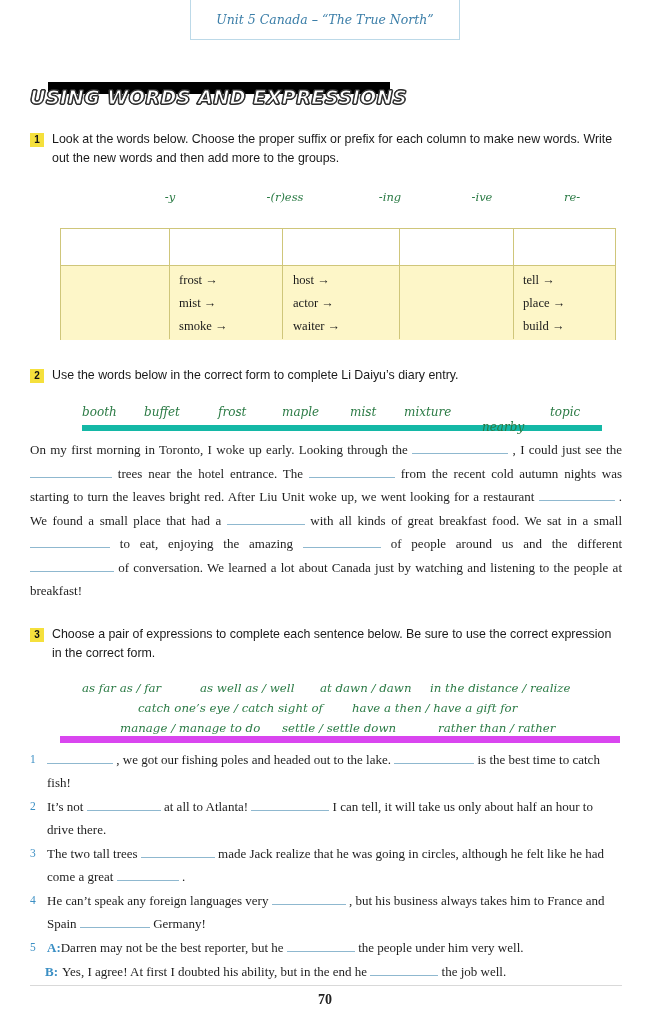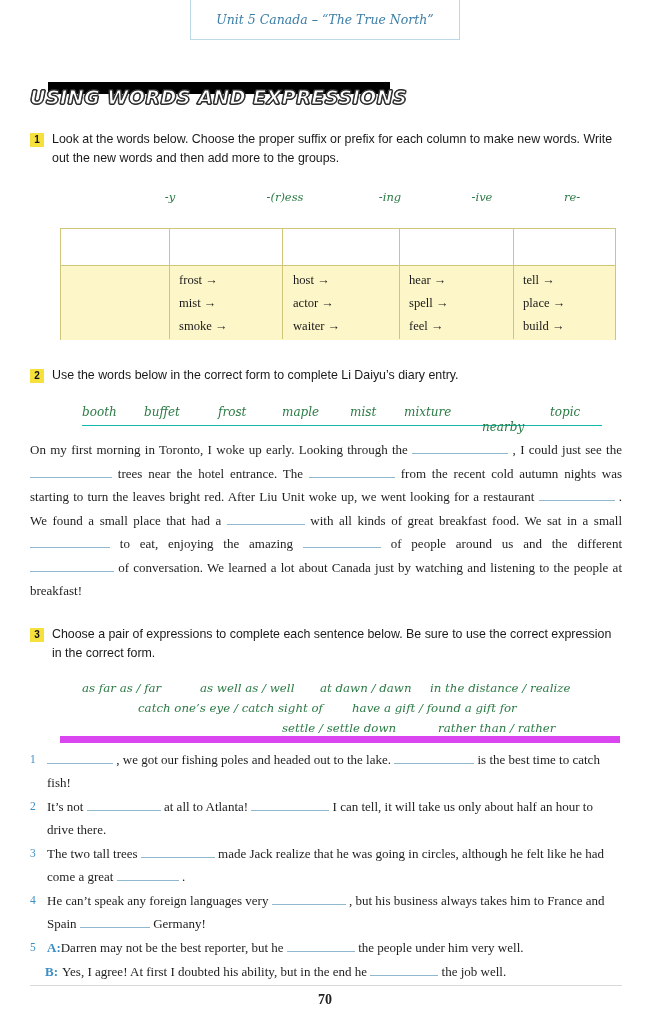--- a/index.html
+++ b/index.html
@@ -158,21 +158,21 @@
   .wordbank {
     position: absolute;
     left: 82px;
     top: 405px;
     width: 520px;
     height: 20px;
     font-family: "DejaVu Serif", serif;
     font-style: italic;
     font-size: 12px;
     color: #2a7a44;
-    border-bottom: 1px solid #14b8a6;
+    border-bottom: 6px solid #14b8a6;
   }
   .wordbank span { position: absolute; }
 
   .diary {
     position: absolute;
     left: 30px;
     top: 438px;
     width: 592px;
     font-family: "Liberation Serif", serif;
     font-size: 13px;
@@ -277,25 +277,20 @@
 
   <div class="col-words" style="left:118px;">
     <div>frost →</div>
     <div>mist →</div>
     <div>smoke →</div>
   </div>
   <div class="col-words" style="left:232px;">
     <div>host →</div>
     <div>actor →</div>
     <div>waiter →</div>
-  </div>
-  <div class="col-words" style="left:348px;">
-    <div>hear →</div>
-    <div>spell →</div>
-    <div>feel →</div>
   </div>
   <div class="col-words" style="left:462px;">
     <div>tell →</div>
     <div>place →</div>
     <div>build →</div>
   </div>
 </div>
 
 <div class="task-num" style="left:30px; top:369px;">2</div>
 <div class="task-text" style="left:52px; top:366px; width:570px;">Use the words below in the correct form to complete Li Daiyu’s diary entry.</div>
@@ -333,21 +328,22 @@
 
 <div class="task-num" style="left:30px; top:628px;">3</div>
 <div class="task-text" style="left:52px; top:625px; width:570px;">Choose a pair of expressions to complete each sentence below. Be sure to use the correct expression in the correct form.</div>
 
 <div class="expr-bank">
   <span style="left:22px;  top:0px;">as far as / far</span>
   <span style="left:140px; top:0px;">as well as / well</span>
   <span style="left:260px; top:0px;">at dawn / dawn</span>
   <span style="left:370px; top:0px;">in the distance / realize</span>
   <span style="left:78px;  top:20px;">catch one’s eye / catch sight of</span>
-  <span style="left:292px; top:20px;">have a gift / found a gift for</span>
+  <span style="left:292px; top:20px;">have a then / have a gift for</span>
+  <span style="left:60px;  top:40px;">manage / manage to do</span>
   <span style="left:222px; top:40px;">settle / settle down</span>
   <span style="left:378px; top:40px;">rather than / rather</span>
 </div>
 
 <div class="qlist">
 
   <div class="qitem">
     <span class="qnum">1</span>
     <span class="blank" style="width:66px;"></span>
     <span>, we got our fishing poles and headed out to the lake.</span>

